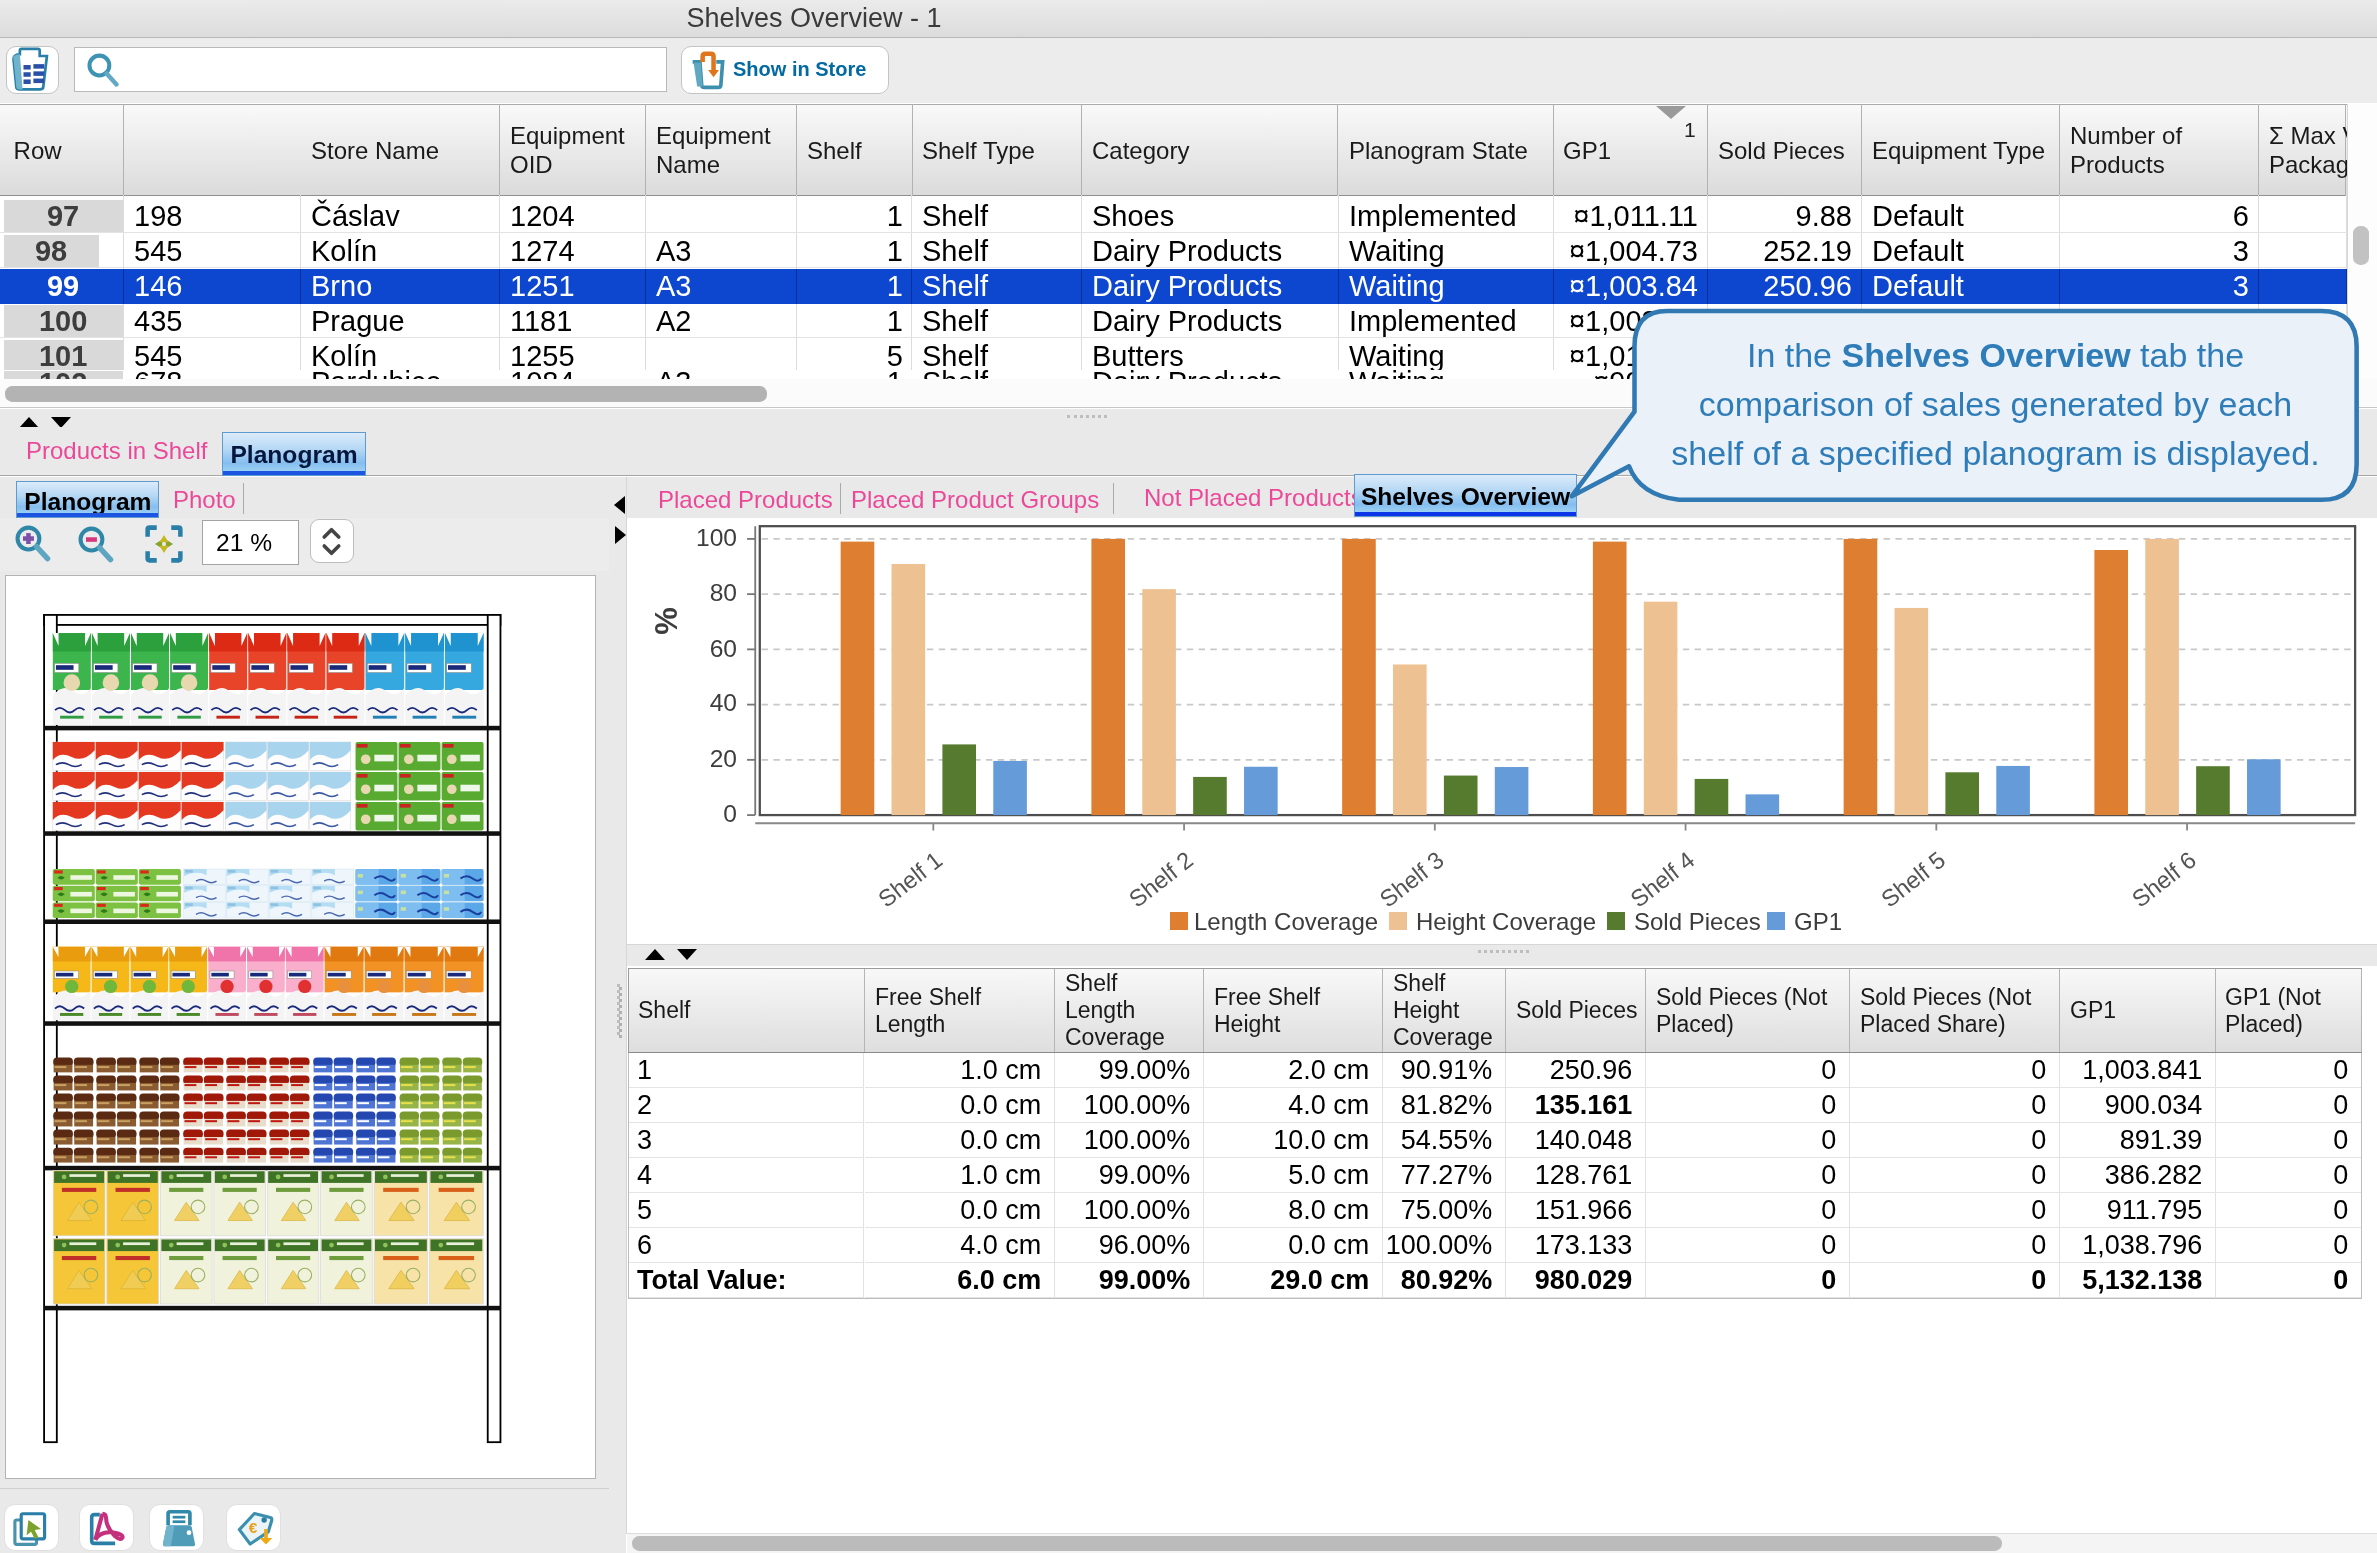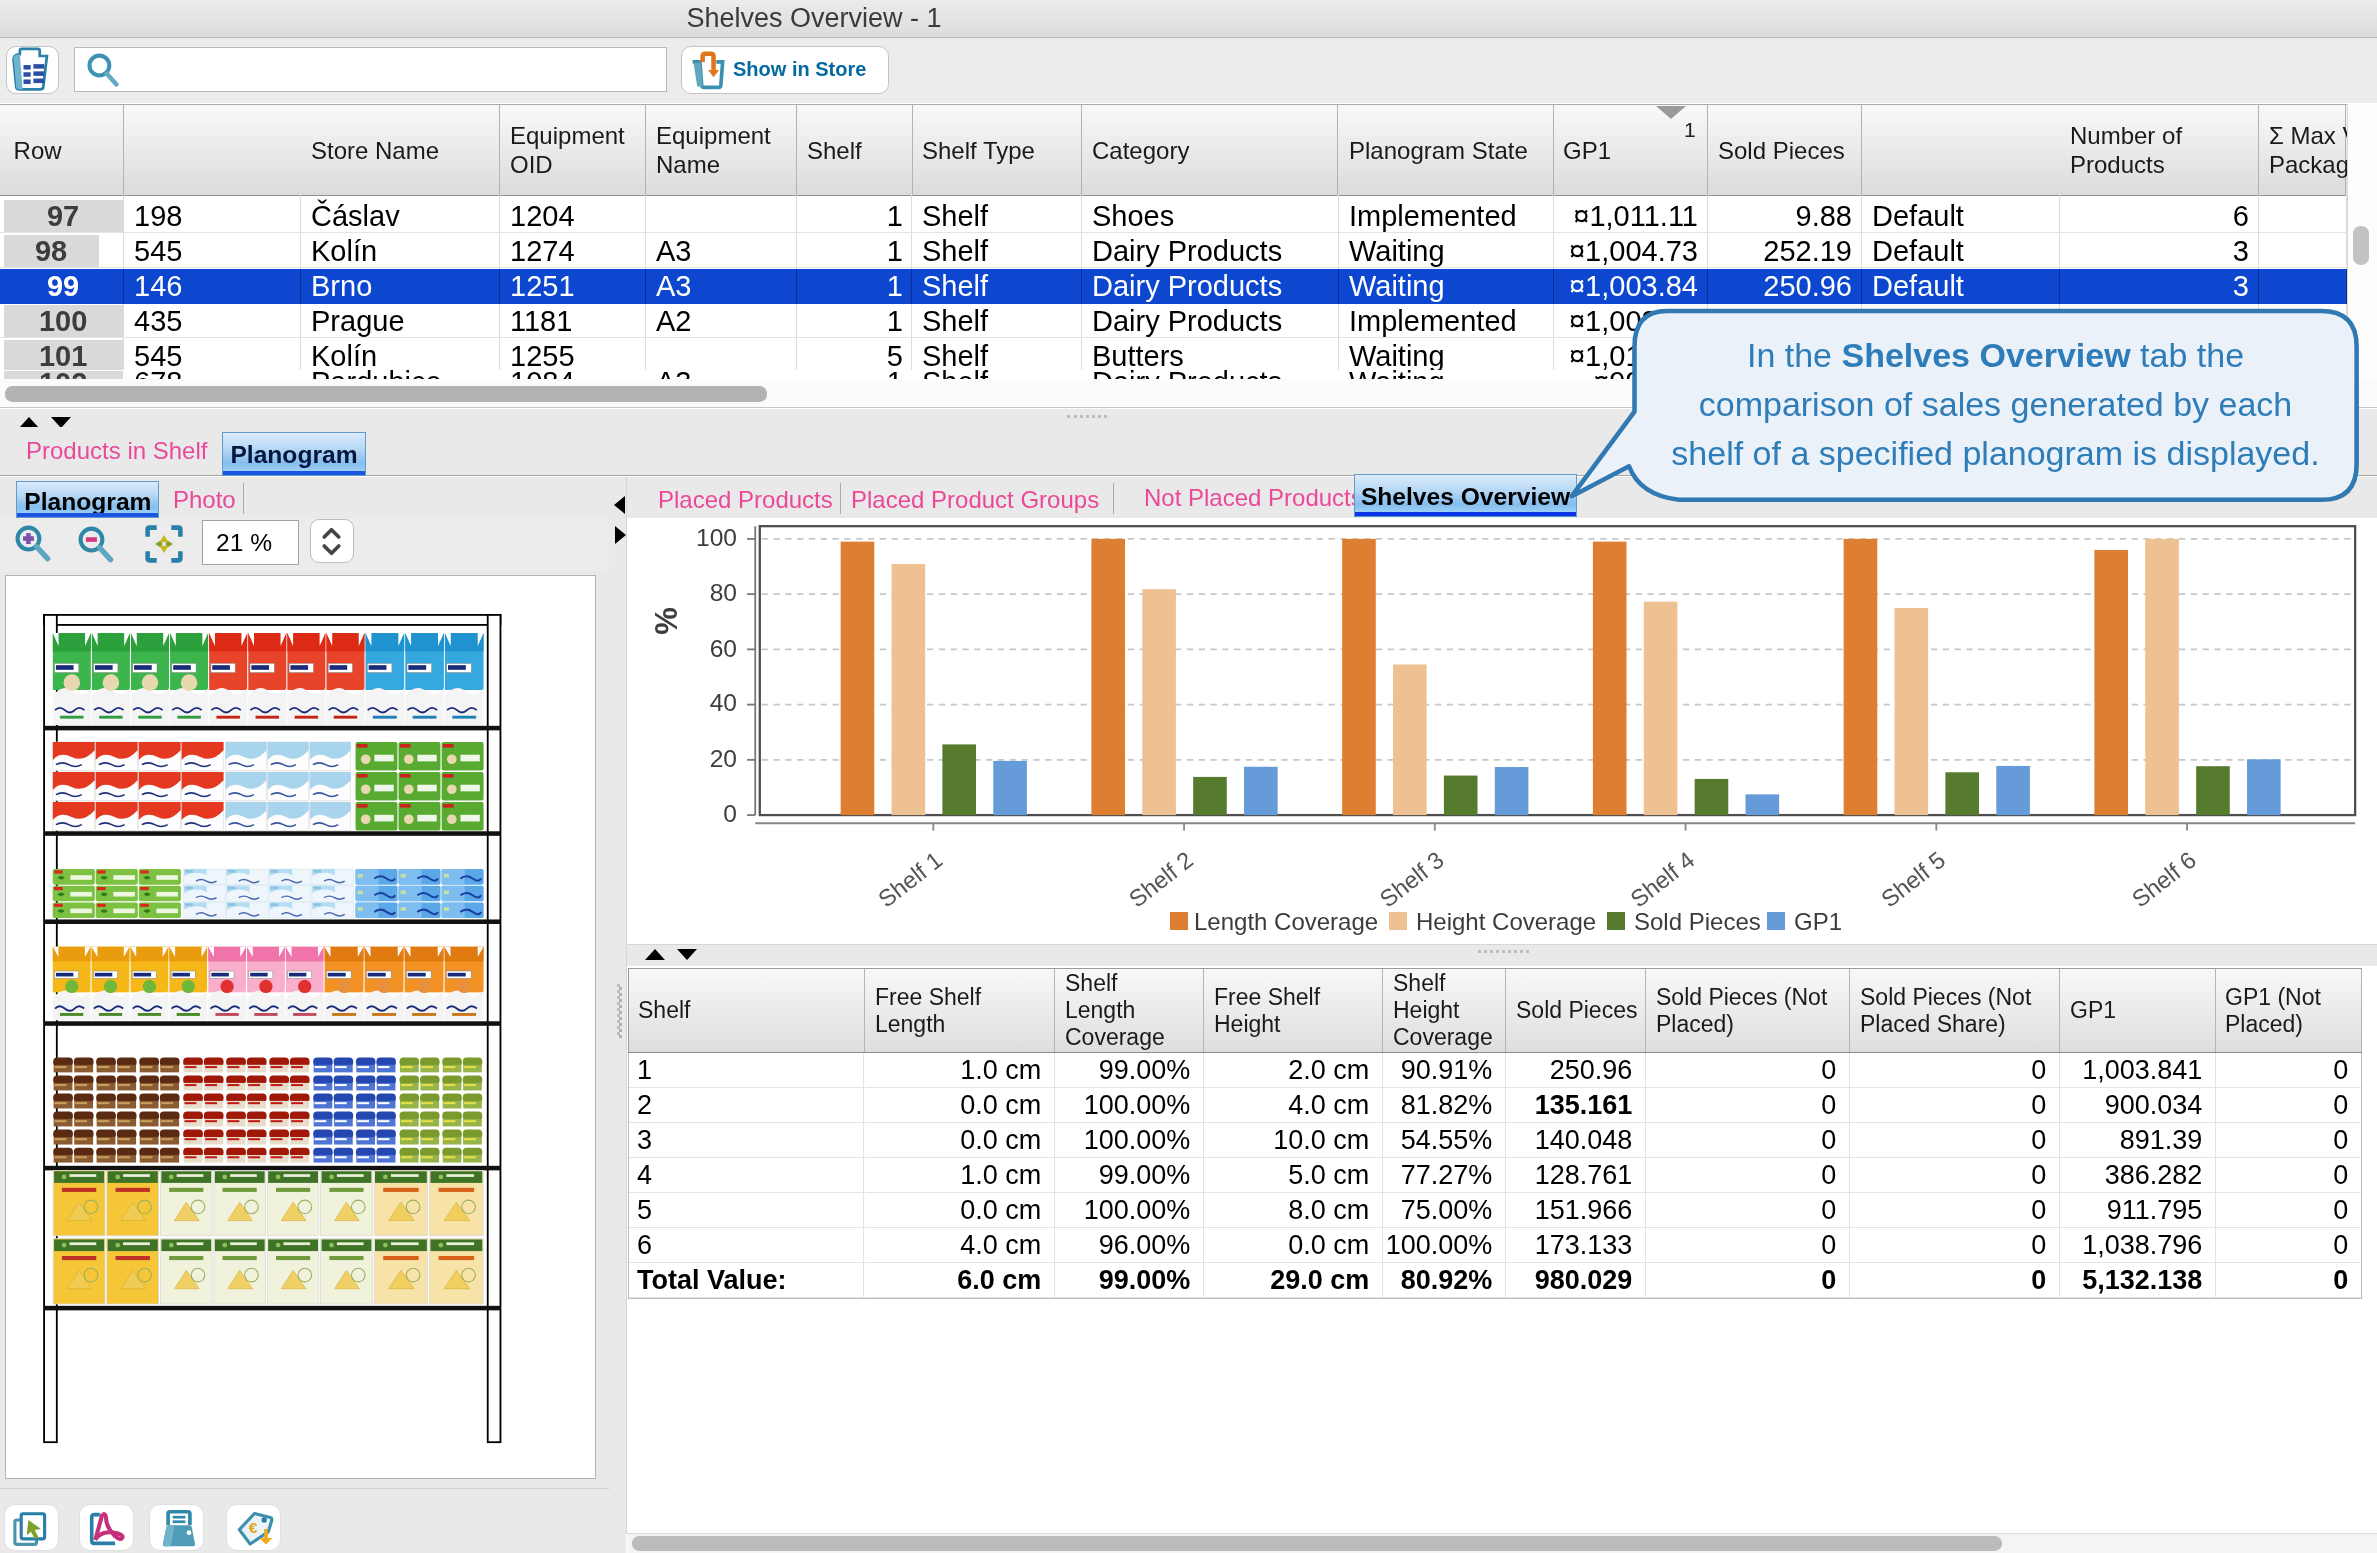--- a/index.html
+++ b/index.html
@@ -104,20 +104,23 @@
       <div>Category</div>
     </div>
 <div class="hcell" style="left:1339px;width:215px;">
       <div>Planogram State</div>
     </div>
 <div class="hcell" style="left:1553px;width:155px;">
       <div>GP1</div>
     </div>
 <div class="hcell" style="left:1708px;width:154px;">
       <div>Sold Pieces</div>
+    </div>
+<div class="hcell" style="left:1862px;width:198px;">
+      <div>Equipment Type</div>
     </div>
 <div class="hcell" style="left:2060px;width:199px;">
       <div>Number of<br>Products</div>
     </div>
 <div class="hcell" style="left:2259px;width:87px;">
       <div>Σ Max V<br>Packag</div>
     </div>
 <div class="tri" style="left:1656px;top:106px;border-left:15.5px solid transparent;border-right:15.5px solid transparent;border-top:13.6px solid #9a9a9a;"></div>
 <div class="abs" style="left:1684px;top:118px;font-size:21px;color:#222;">1</div>
 <div class="abs" style="left:0;top:195px;width:2347px;height:185px;overflow:hidden;">

